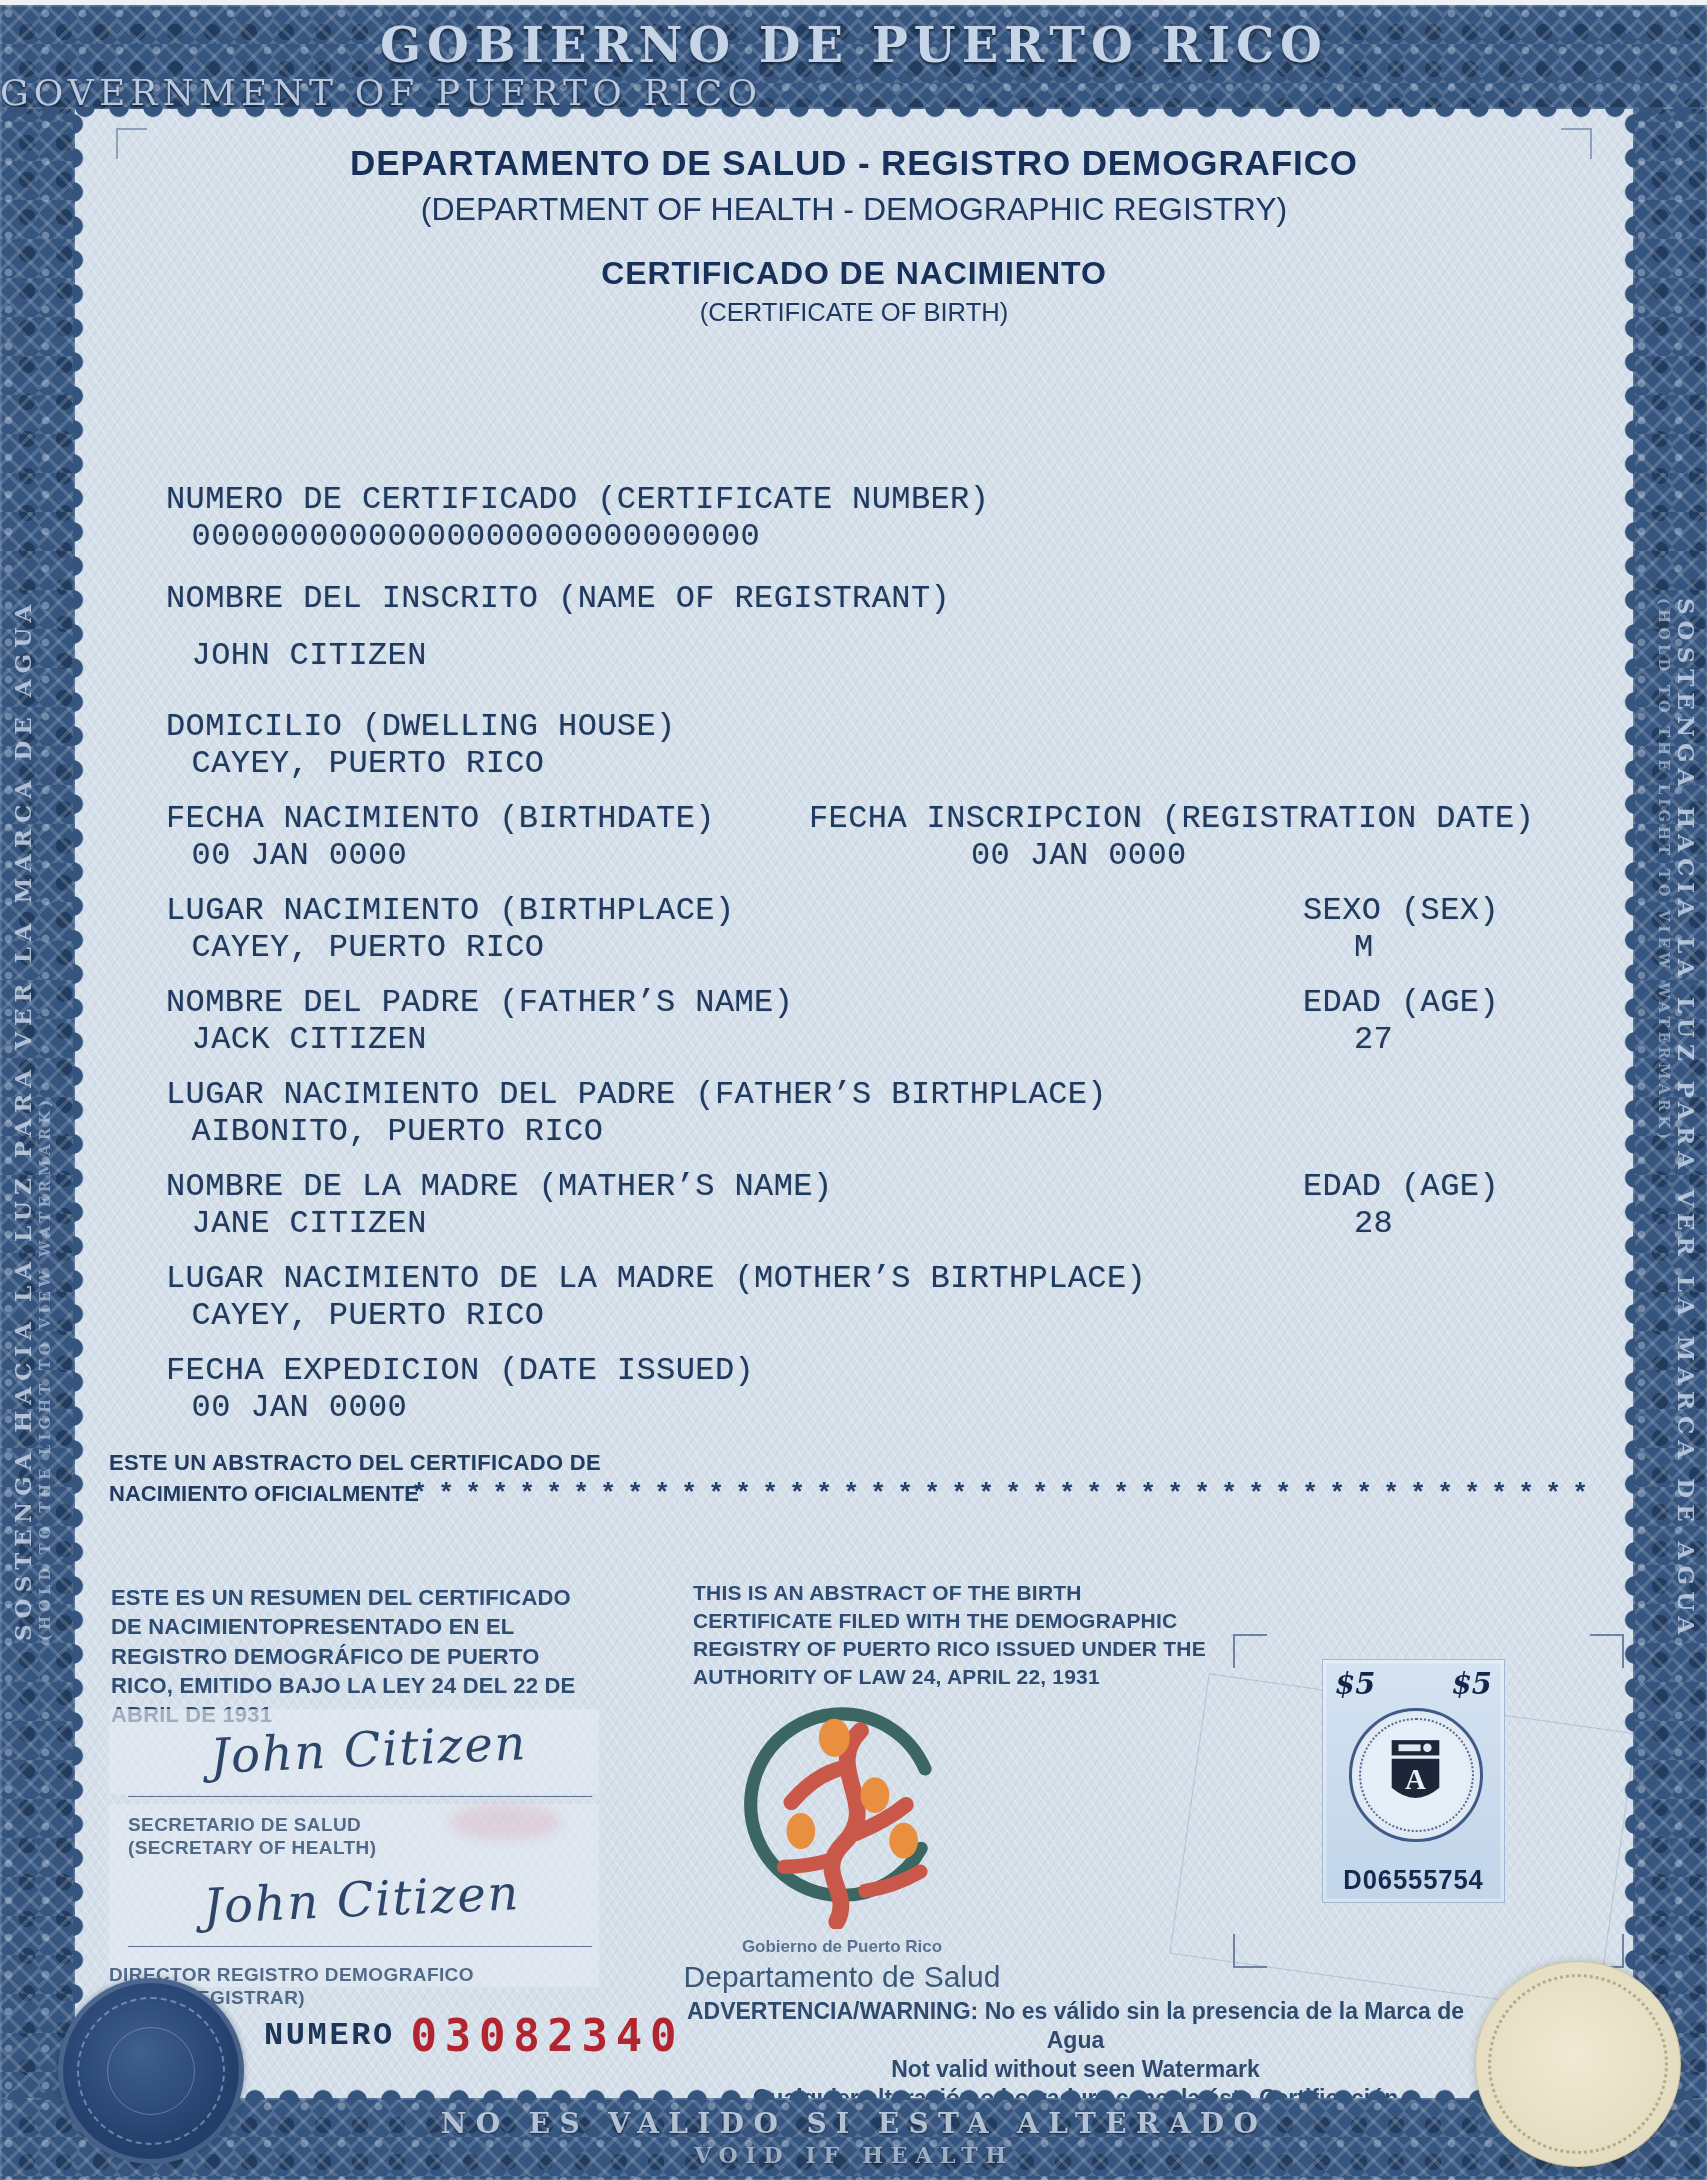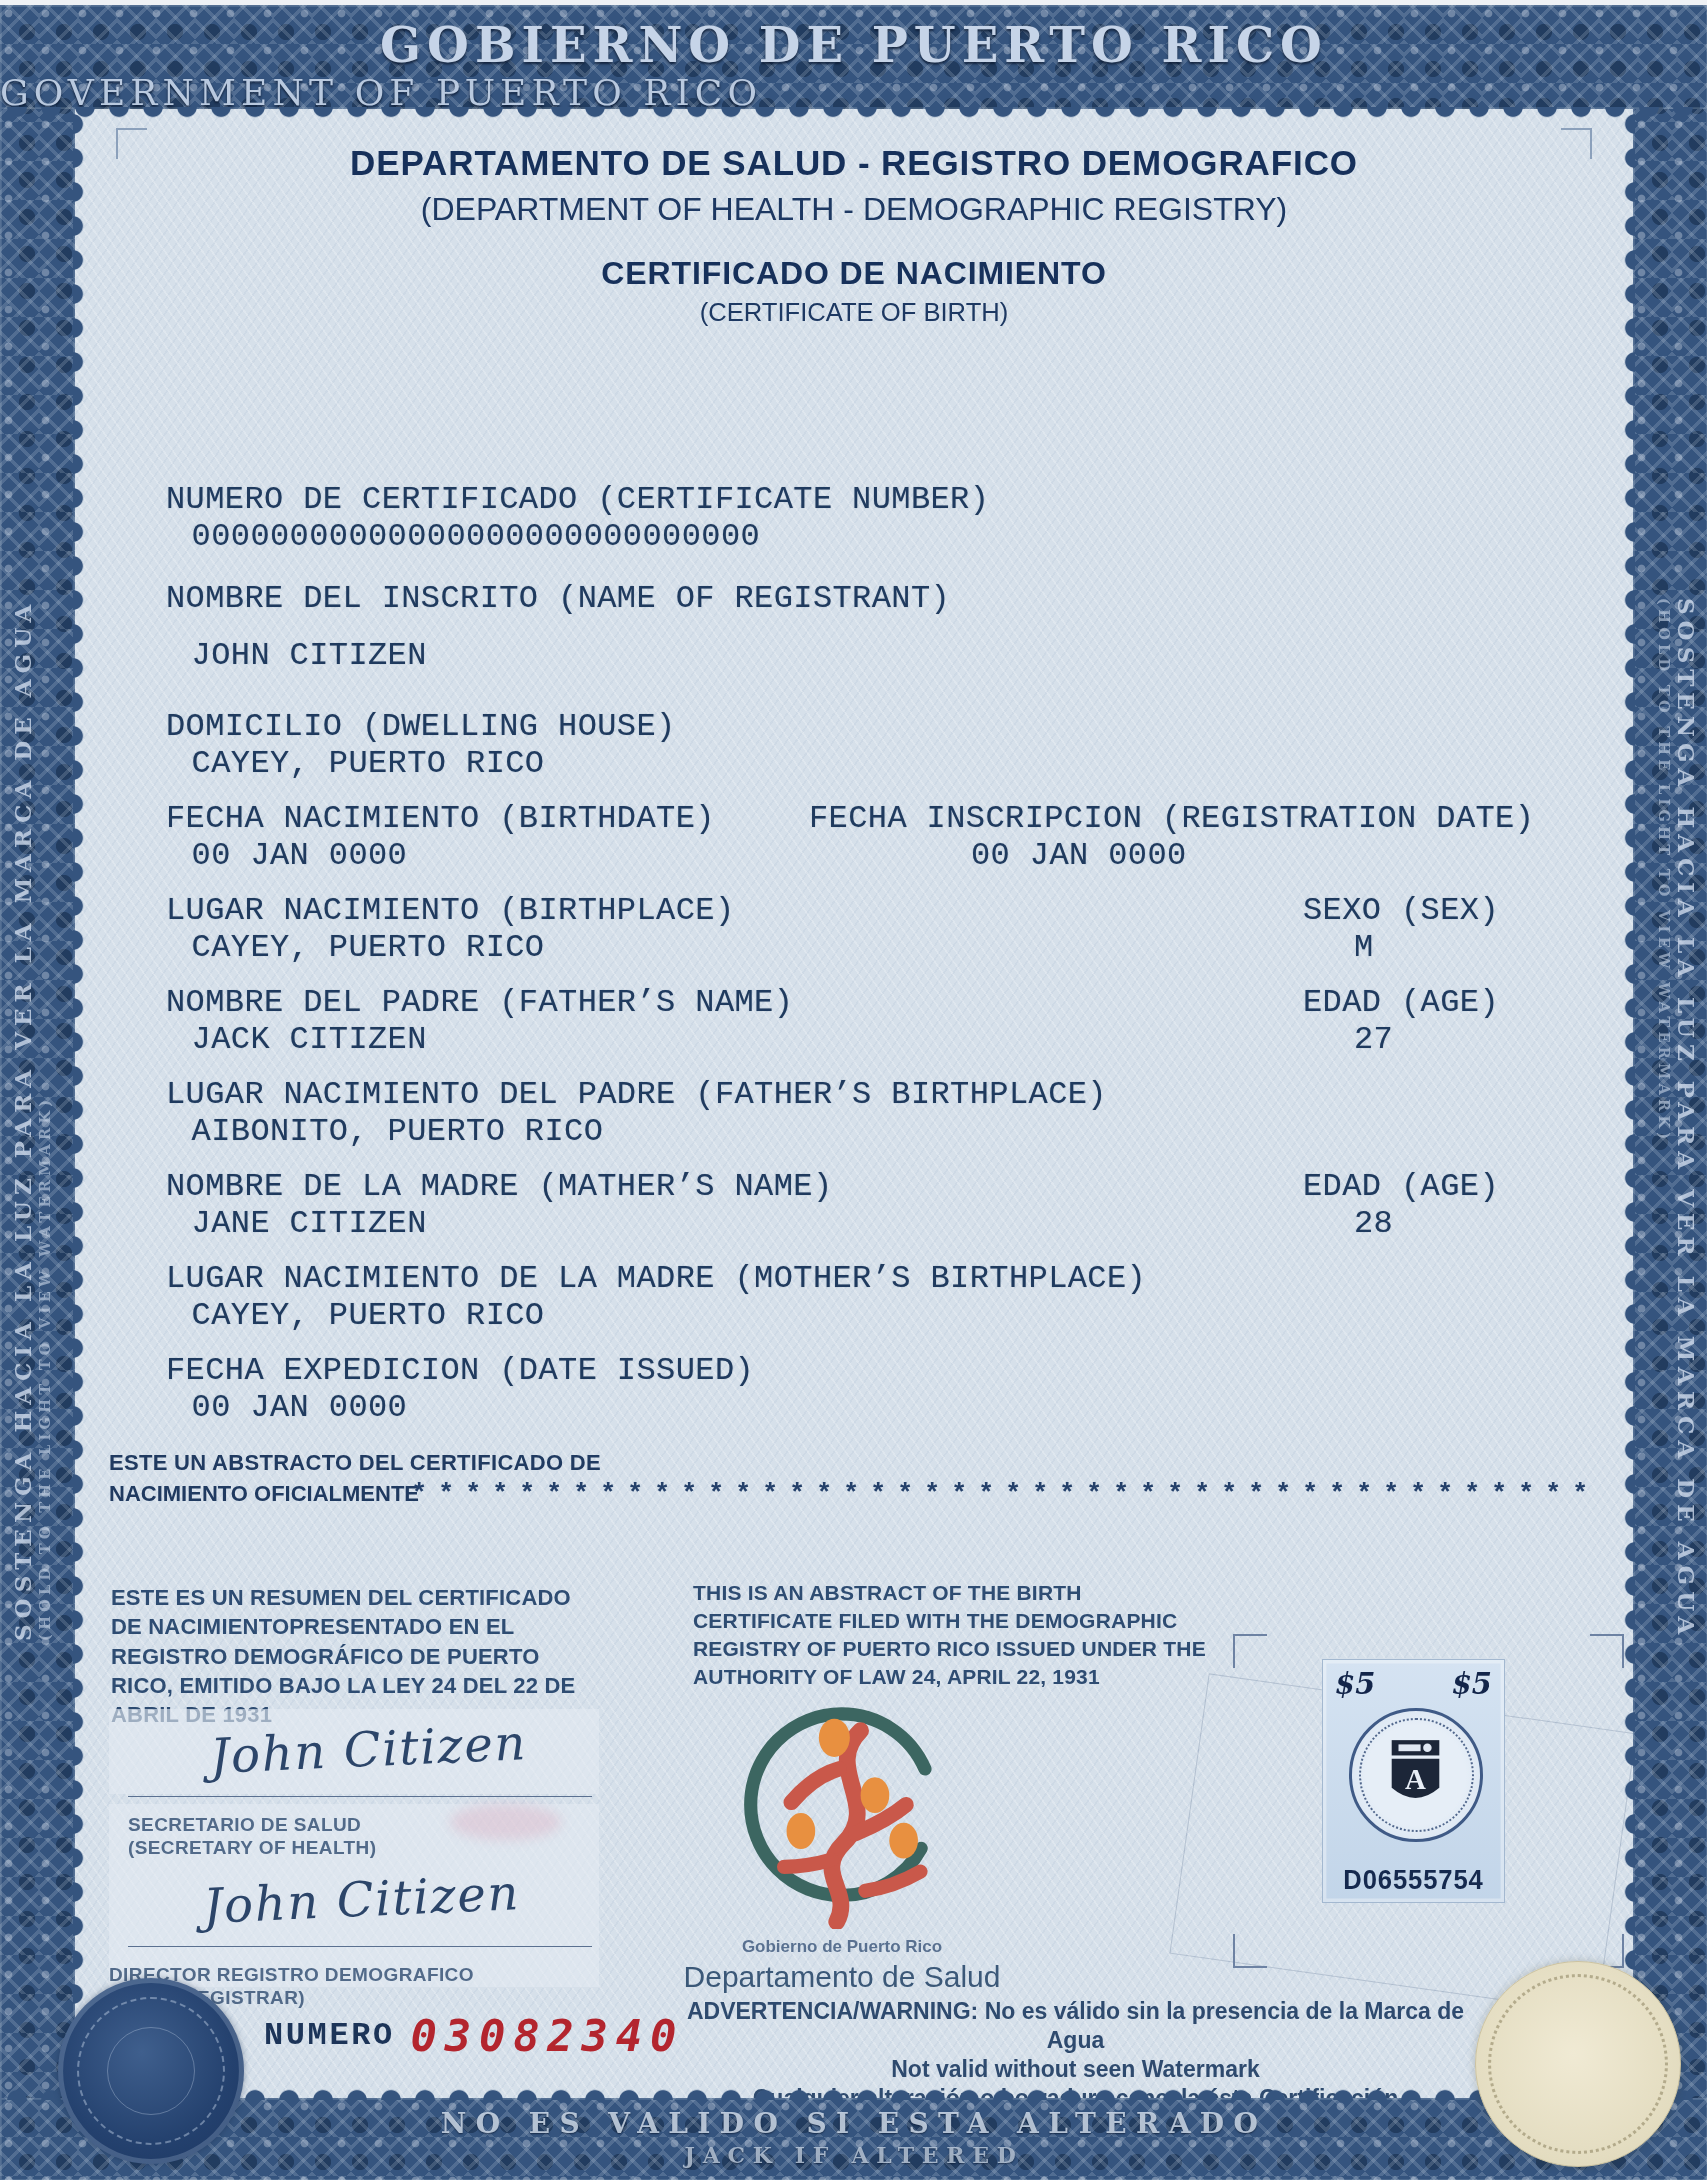--- a/index.html
+++ b/index.html
@@ -106,21 +106,21 @@
   .line2{left:53px;top:1837px;}
   .sig-label{position:absolute;text-align:left;color:#3a5578;font-weight:bold;
     font-size:19px;line-height:23px;opacity:.85;letter-spacing:0.4px;}
   .label1{left:53px;top:1704px;width:464px;filter:blur(0.3px);}
   .label2{left:34px;top:1854px;width:520px;filter:blur(0.3px);}
 
   .numero-row{position:absolute;left:189px;top:1901px;white-space:nowrap;}
   .numero-label{font-family:"Liberation Mono","DejaVu Sans Mono",monospace;font-size:32px;
     color:#1c3458;letter-spacing:2.6px;font-weight:bold;vertical-align:middle;}
   .numero-value{font-family:"DejaVu Sans Mono",monospace;font-size:44px;font-weight:bold;
-    color:#b3252e;letter-spacing:7.7px;margin-left:12px;vertical-align:middle;font-style:italic;}
+    color:#b3252e;letter-spacing:7.7px;margin-left:12px;vertical-align:middle;}
 
   .logo-wrap{position:absolute;left:647px;top:1581px;width:239px;height:239px;}
   .agency{position:absolute;left:520px;top:1828px;width:494px;text-align:center;}
   .agency-gov{font-size:17px;font-weight:bold;color:#3a557a;opacity:.8;filter:blur(0.3px);}
   .agency-dept{font-size:30px;color:#3b5878;margin-top:3.4px;filter:blur(0.3px);}
   .warn{position:absolute;left:581px;top:1888px;width:839px;text-align:center;color:#2e4a6e;
     font-weight:bold;font-size:23px;line-height:29px;filter:blur(0.3px);}
 
   
   .bracket{position:absolute;width:32px;height:32px;z-index:2;}
@@ -178,21 +178,21 @@
   </div>
   <div class="side-text side-right">
     <div>
       <div class="side-es">SOSTENGA HACIA LA LUZ PARA VER LA MARCA DE AGUA</div>
       <div class="side-en">(HOLD TO THE LIGHT TO VIEW WATERMARK)</div>
     </div>
   </div>
 
   <div class="bottom-band-text">
     <div class="bb-es">NO ES VALIDO SI ESTA ALTERADO</div>
-    <div class="bb-en">JACK IF ALTERED</div>
+    <div class="bb-en">VOID IF HEALTH</div>
   </div>
 
   <div class="doc">
     <div class="corner-mark cm-tl"></div>
     <div class="corner-mark cm-tr"></div>
 
     <div class="hdr">
       <div class="hdr-dept">DEPARTAMENTO DE SALUD - REGISTRO DEMOGRAFICO</div>
       <div class="hdr-dept-en">(DEPARTMENT OF HEALTH - DEMOGRAPHIC REGISTRY)</div>
       <div class="hdr-cert">CERTIFICADO DE NACIMIENTO</div>

